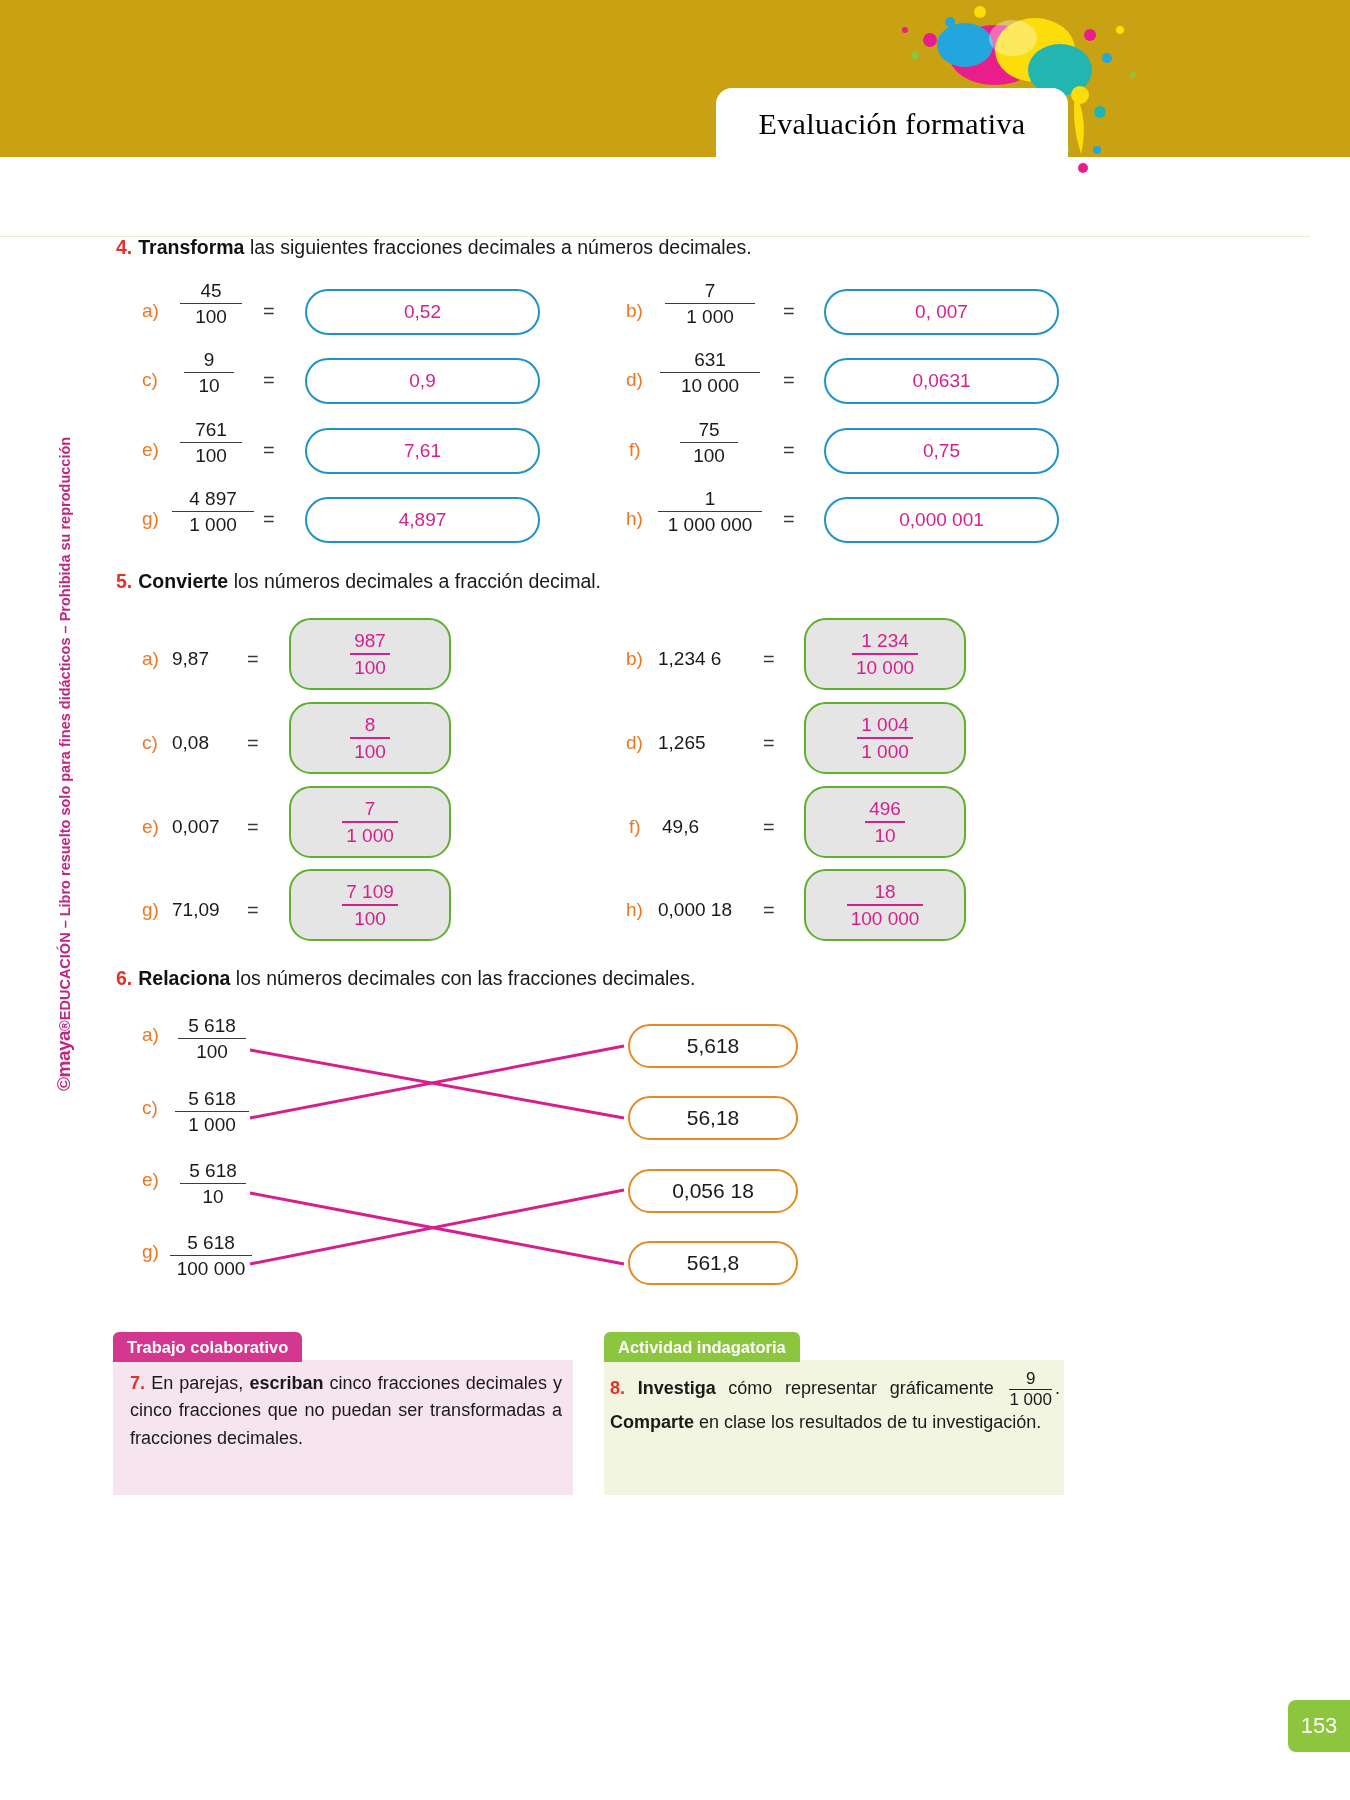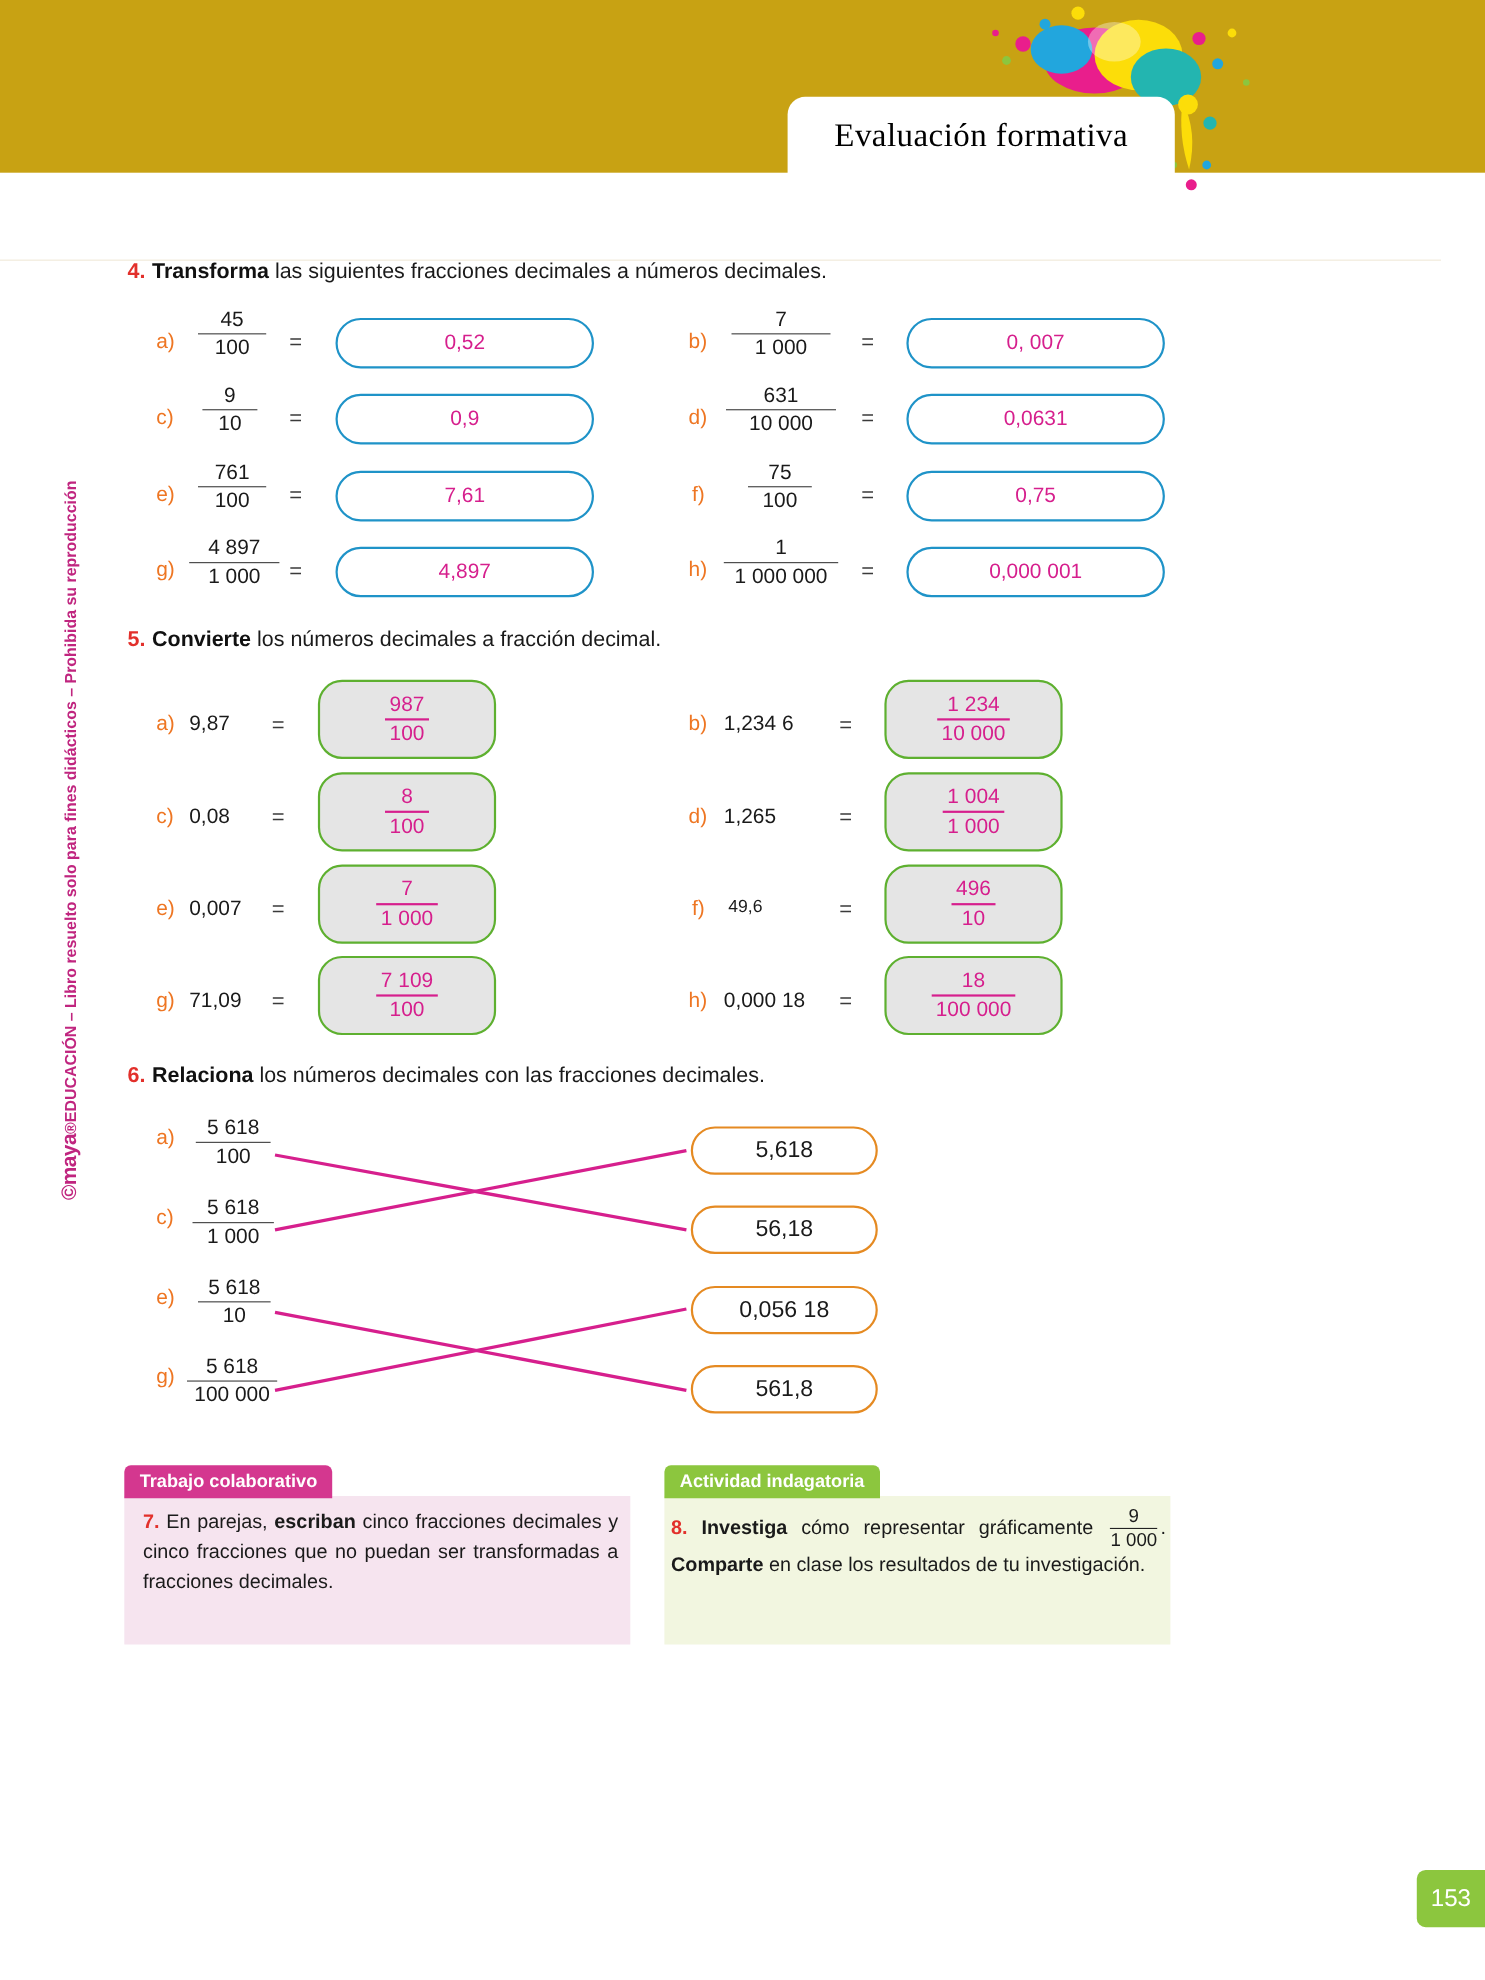--- a/index.html
+++ b/index.html
@@ -296,21 +296,21 @@
 <div class="eqsign" style="left:247px; top:816px;">=</div>
 <div class="box-green" style="left:289px; top:786px; width:162px; height:72px;">
   <div class="frac frac-mag" style="position:static;">
     <span class="num-top">7</span>
       <span class="bar"></span>
       <span class="num-bot">1 000</span>
   </div>
 </div>
 
 <div class="letter" style="left:629px; top:816px;">f)</div>
-<div class="eqsign" style="left:662px; top:816px; color:#1a1a1a; font-size:16px;">49,6</div>
+<div class="eqsign" style="left:662px; top:816px; color:#1a1a1a; font-size:19px;">49,6</div>
 <div class="eqsign" style="left:763px; top:816px;">=</div>
 <div class="box-green" style="left:804px; top:786px; width:162px; height:72px;">
   <div class="frac frac-mag" style="position:static;">
     <span class="num-top">496</span>
       <span class="bar"></span>
       <span class="num-bot">10</span>
   </div>
 </div>
 
 <div class="letter" style="left:142px; top:899px;">g)</div>

